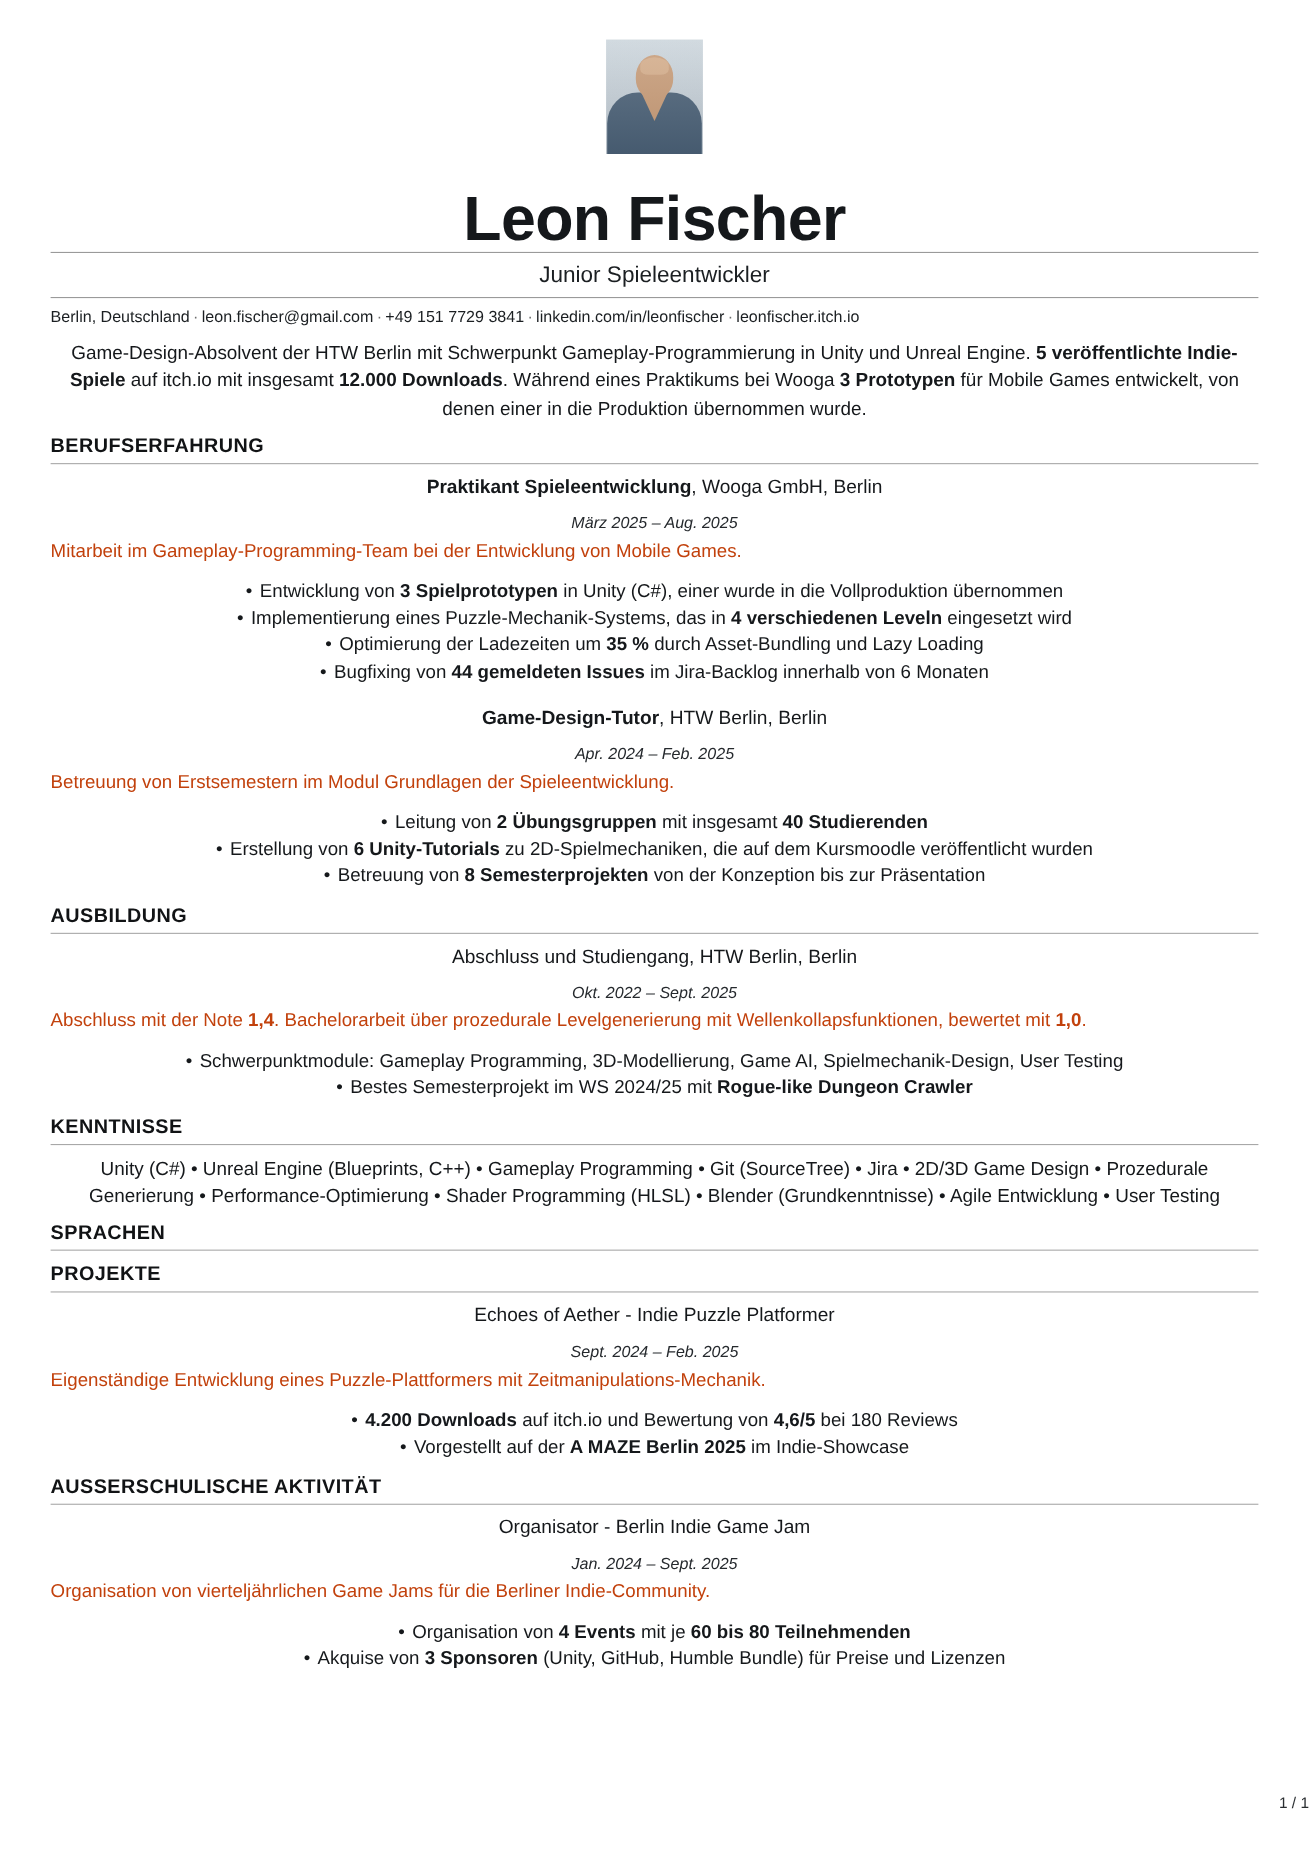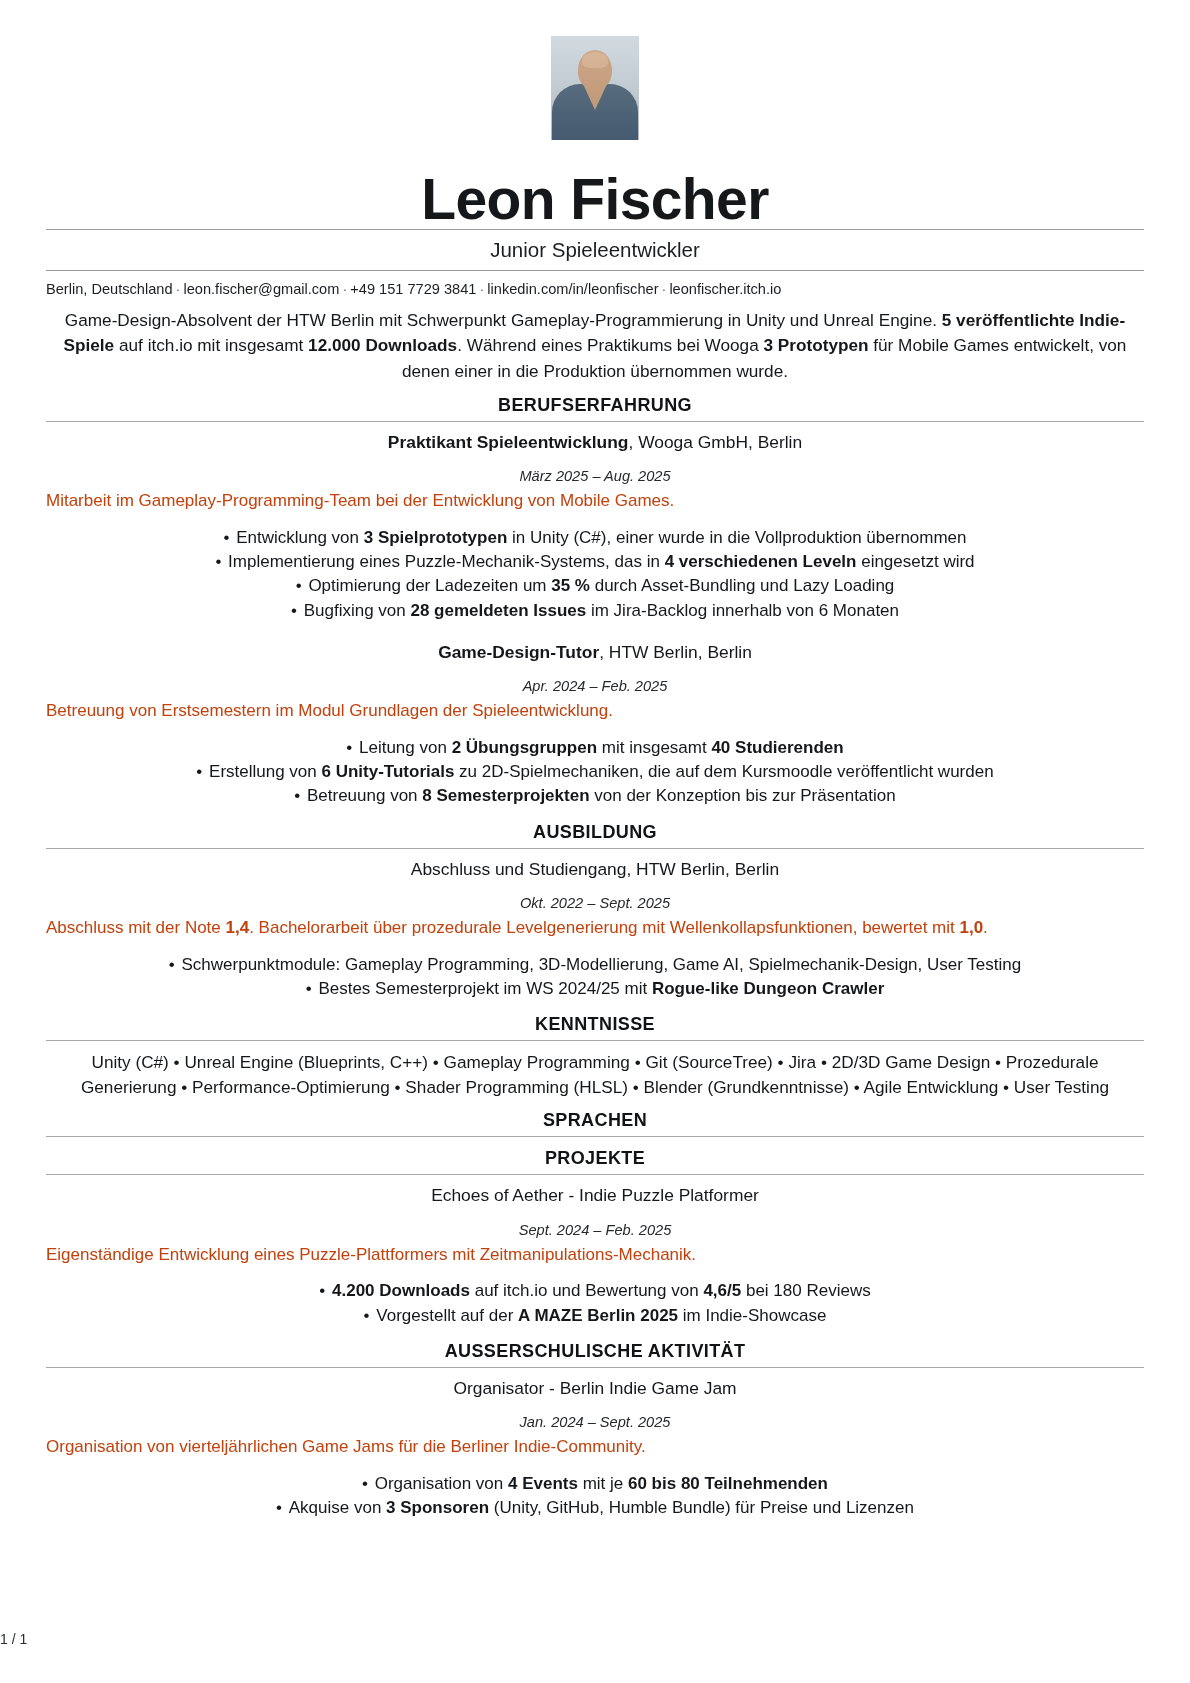--- a/index.html
+++ b/index.html
@@ -128,21 +128,20 @@
   .summary {
     text-align: center;
     font-size: 17.2px;
     line-height: 1.47;
     padding: 9px 4px 0;
     color: #15181b;
   }
 
   
   .section-title {
-    text-align: center;
     font-size: 18px;
     font-weight: 700;
     letter-spacing: 0.4px;
     padding: 11px 0 5px;
     color: #111315;
   }
   .section-body {
     padding-top: 9px;
   }
 
@@ -190,21 +189,21 @@
     font-size: 17.2px;
     line-height: 1.42;
     color: #15181b;
   }
 
   .footer {
     position: absolute;
     left: 0;
     right: 0;
     bottom: 36px;
-    text-align: left;
+    text-align: right;
     font-size: 14px;
     color: #2a2e31;
   }
 </style>
 </head>
 <body>
 
 <div class="page">
   <div class="sheet">
 
@@ -236,21 +235,21 @@
         <hr class="rule thin">
         <div class="section-body">
           <div class="entry">
             <div class="entry-title"><b>Praktikant Spieleentwicklung</b><span>, Wooga GmbH, Berlin</span></div>
             <div class="entry-dates">März 2025 – Aug. 2025</div>
             <div class="entry-desc">Mitarbeit im Gameplay-Programming-Team bei der Entwicklung von Mobile Games.</div>
             <div class="bullets">
               <div class="bullet"><span class="dot">• </span><span>Entwicklung von </span><b>3 Spielprototypen</b><span> in Unity (C#), einer wurde in die Vollproduktion übernommen</span></div>
               <div class="bullet"><span class="dot">• </span><span>Implementierung eines Puzzle-Mechanik-Systems, das in </span><b>4 verschiedenen Leveln</b><span> eingesetzt wird</span></div>
               <div class="bullet"><span class="dot">• </span><span>Optimierung der Ladezeiten um </span><b>35 %</b><span> durch Asset-Bundling und Lazy Loading</span></div>
-              <div class="bullet"><span class="dot">• </span><span>Bugfixing von </span><b>28 gemeldeten Issues</b><span> im Jira-Backlog innerhalb von 6 Monaten</span></div>
+              <div class="bullet"><span class="dot">• </span><span>Bugfixing von </span><b>44 gemeldeten Issues</b><span> im Jira-Backlog innerhalb von 6 Monaten</span></div>
             </div>
           </div>
           <div class="entry">
             <div class="entry-title"><b>Game-Design-Tutor</b><span>, HTW Berlin, Berlin</span></div>
             <div class="entry-dates">Apr. 2024 – Feb. 2025</div>
             <div class="entry-desc">Betreuung von Erstsemestern im Modul Grundlagen der Spieleentwicklung.</div>
             <div class="bullets">
               <div class="bullet"><span class="dot">• </span><span>Leitung von </span><b>2 Übungsgruppen</b><span> mit insgesamt </span><b>40 Studierenden</b></div>
               <div class="bullet"><span class="dot">• </span><span>Erstellung von </span><b>6 Unity-Tutorials</b><span> zu 2D-Spielmechaniken, die auf dem Kursmoodle veröffentlicht wurden</span></div>
               <div class="bullet"><span class="dot">• </span><span>Betreuung von </span><b>8 Semesterprojekten</b><span> von der Konzeption bis zur Präsentation</span></div>

